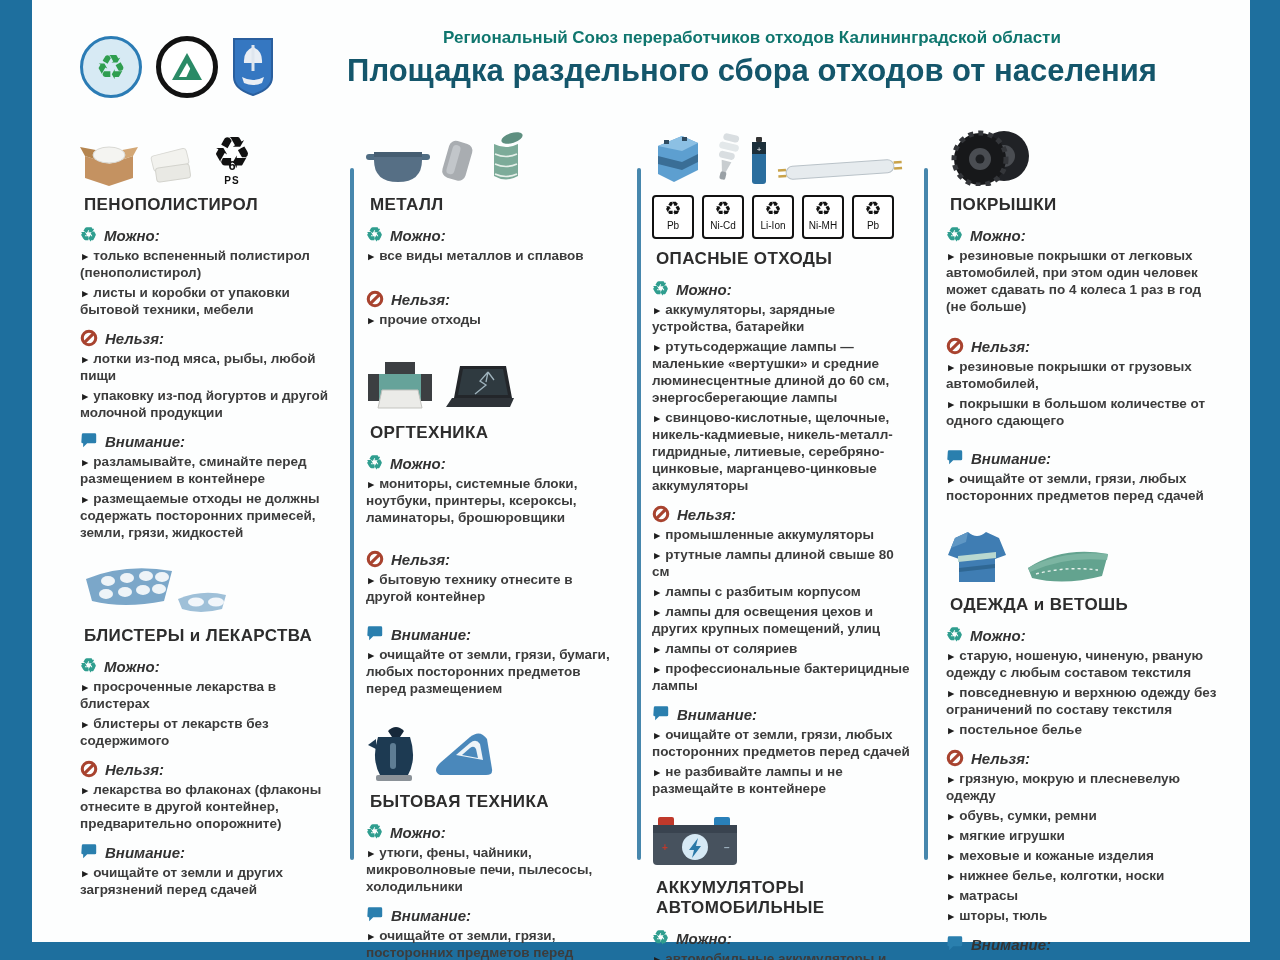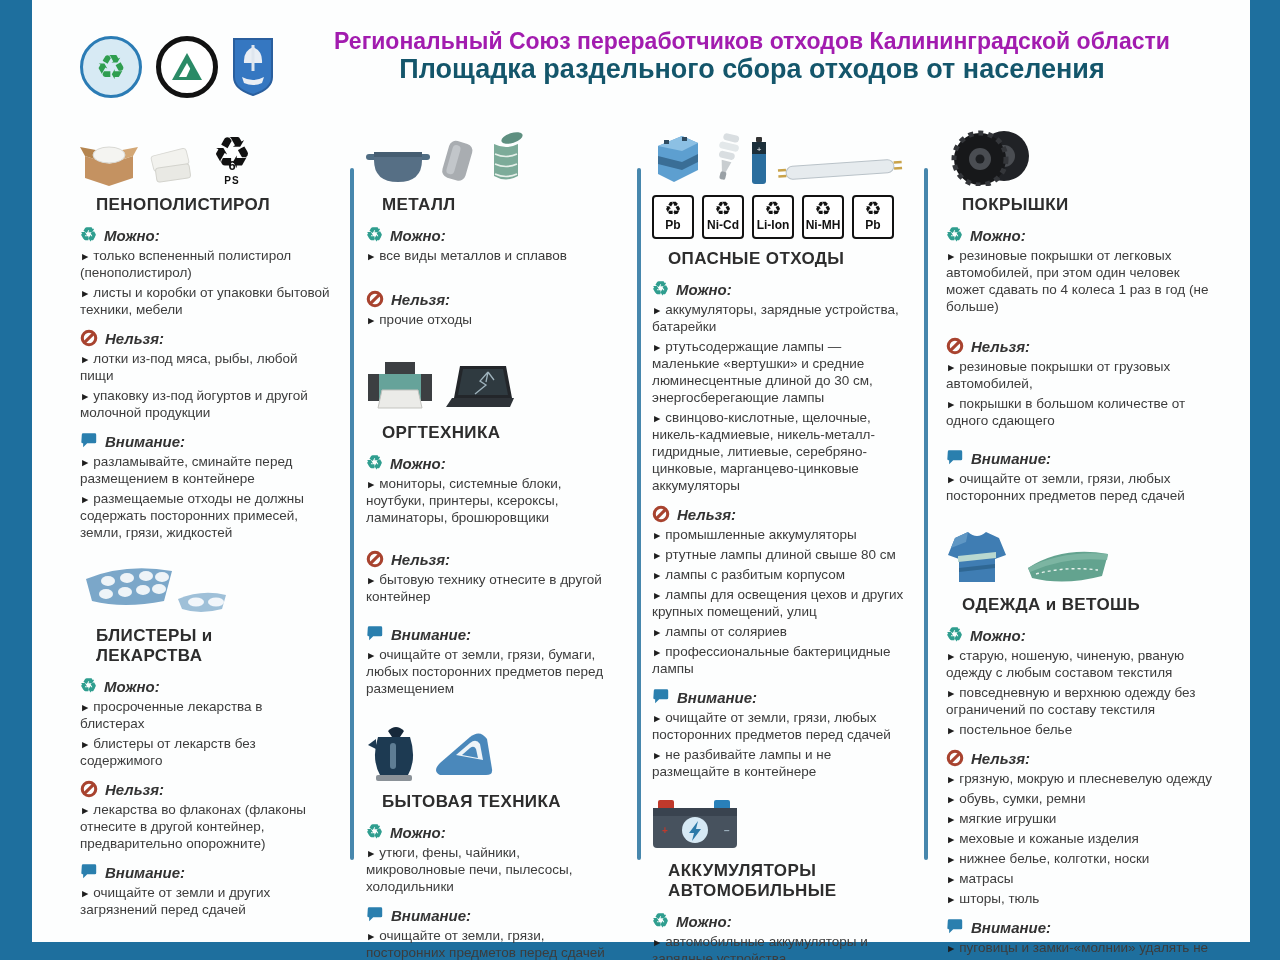--- a/index.html
+++ b/index.html
@@ -16,57 +16,57 @@
 
   
   .header{position:absolute;left:80px;top:28px;right:60px;display:flex;align-items:flex-start;}
   .logos{display:flex;gap:14px;align-items:center;padding-top:8px;}
   .logo1{width:56px;height:56px;border-radius:50%;border:3px solid #2b7cb5;background:#d7eaf4;
          display:flex;align-items:center;justify-content:center;color:#2f9e4f;font-size:34px;line-height:1;}
   .logo2{width:52px;height:52px;border-radius:50%;border:5px solid #121212;background:#fff;
          display:flex;align-items:center;justify-content:center;}
   .logo3{width:42px;height:60px;}
   .titles{flex:1;text-align:center;padding-left:10px;}
-  .title1{color:#a21caf;font-size:23px;font-weight:bold;line-height:1.15;}
-  .title2{color:#14566b;font-size:27px;font-weight:bold;line-height:1.15;}
+  .title1{color:#0f766e;font-size:17px;font-weight:bold;line-height:1.15;}
+  .title2{color:#14566b;font-size:31px;font-weight:bold;line-height:1.15;margin-top:5px;}
 
   
   .divider{position:absolute;top:168px;height:692px;width:4px;border-radius:2px;background:#4787ad;}
   .div1{left:350px;} .div2{left:637px;} .div3{left:924px;}
 
   
   .content{position:absolute;left:80px;top:128px;width:1140px;
            display:grid;grid-template-columns:250px 250px 258px 272px;column-gap:36px;}
   .sec + .sec{margin-top:18px;}
   .col2 .sec + .sec{margin-top:28px;}
   .col3 .sec + .sec{margin-top:14px;}
 
   .pics{height:58px;display:flex;align-items:flex-end;gap:10px;margin-bottom:9px;}
-  .stitle{font-size:17px;font-weight:bold;color:#2d2d2d;letter-spacing:.4px;margin:0 16px 2px;}
+  .stitle{font-size:17px;font-weight:bold;color:#2d2d2d;letter-spacing:.4px;margin:0 4px 2px;}
 
   .glabel{display:flex;align-items:center;gap:7px;font-style:italic;font-weight:bold;
           font-size:15px;color:#333;margin:11px 0 3px;}
   .gicon{width:18px;height:18px;flex:0 0 auto;}
   .ricon{color:#2f9e8f;font-size:19px;line-height:18px;font-style:normal;}
 
   ul.items{list-style:none;margin:0;padding:0;font-size:13.5px;line-height:1.26;color:#3c3c3c;}
-  ul.items li{margin:3px 0;}
+  ul.items li{margin:3px 0;font-weight:bold;}
   ul.items li::before{content:"\25BA\00a0";font-size:10.5px;color:#1d1d1d;}
 
   
   .ps-mark{width:56px;text-align:center;color:#111;}
   .ps-tri{position:relative;font-size:44px;line-height:44px;}
   .ps-num{position:absolute;left:0;right:0;top:13px;font-size:13px;font-weight:bold;}
   .ps-code{font-size:10px;font-weight:bold;letter-spacing:1px;}
 
   
   .marks{display:flex;gap:8px;margin:4px 0 10px;}
   .mark{width:38px;height:40px;border:2.5px solid #111;border-radius:4px;text-align:center;color:#111;background:#fff;}
   .mark .m-r{font-size:19px;line-height:24px;display:block;}
-  .mark .m-t{font-size:12px;font-weight:bold;display:block;line-height:9px;}
+  .mark .m-t{font-size:10px;font-weight:normal;display:block;line-height:9px;}
 </style>
 </head>
 <body>
 
 <div class="edge edge-left"></div>
 <div class="edge edge-right"></div>
 <div class="edge edge-bottom"></div>
 
 <div class="header">
   <div class="logos">
@@ -398,21 +398,21 @@
           </div>
       </div>
       <h2 class="stitle">ОПАСНЫЕ ОТХОДЫ</h2>
       <div class="group">
         <div class="glabel">
             <span class="ricon">♻</span>
             <span>Можно:</span>
           </div>
         <ul class="items">
             <li>аккумуляторы, зарядные устройства, батарейки</li>
-            <li>ртутьсодержащие лампы — маленькие «вертушки» и средние люминесцентные длиной до 30 см, энергосберегающие лампы</li>
+            <li>ртутьсодержащие лампы — маленькие «вертушки» и средние люминесцентные длиной до 60 см, энергосберегающие лампы</li>
             <li>свинцово-кислотные, щелочные, никель-кадмиевые, никель-металл-гидридные, литиевые, серебряно-цинковые, марганцево-цинковые аккумуляторы</li>
           </ul>
       </div>
       <div class="group">
         <div class="glabel">
           <svg class="gicon" viewBox="0 0 20 20">
             <circle cx="10" cy="10" r="7.5" fill="none" stroke="#a8432f" stroke-width="3.4"></circle>
             <line x1="4.8" y1="15.2" x2="15.2" y2="4.8" stroke="#a8432f" stroke-width="3.4"></line>
           </svg>
           <span>Нельзя:</span>

